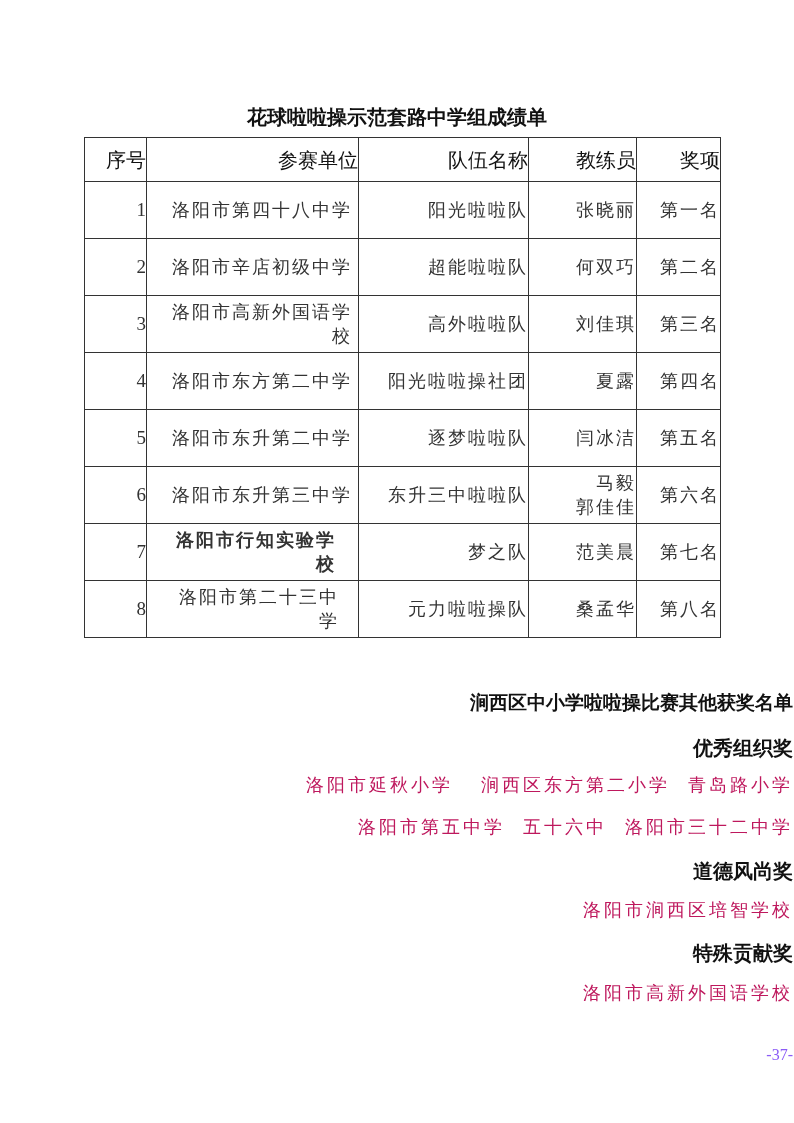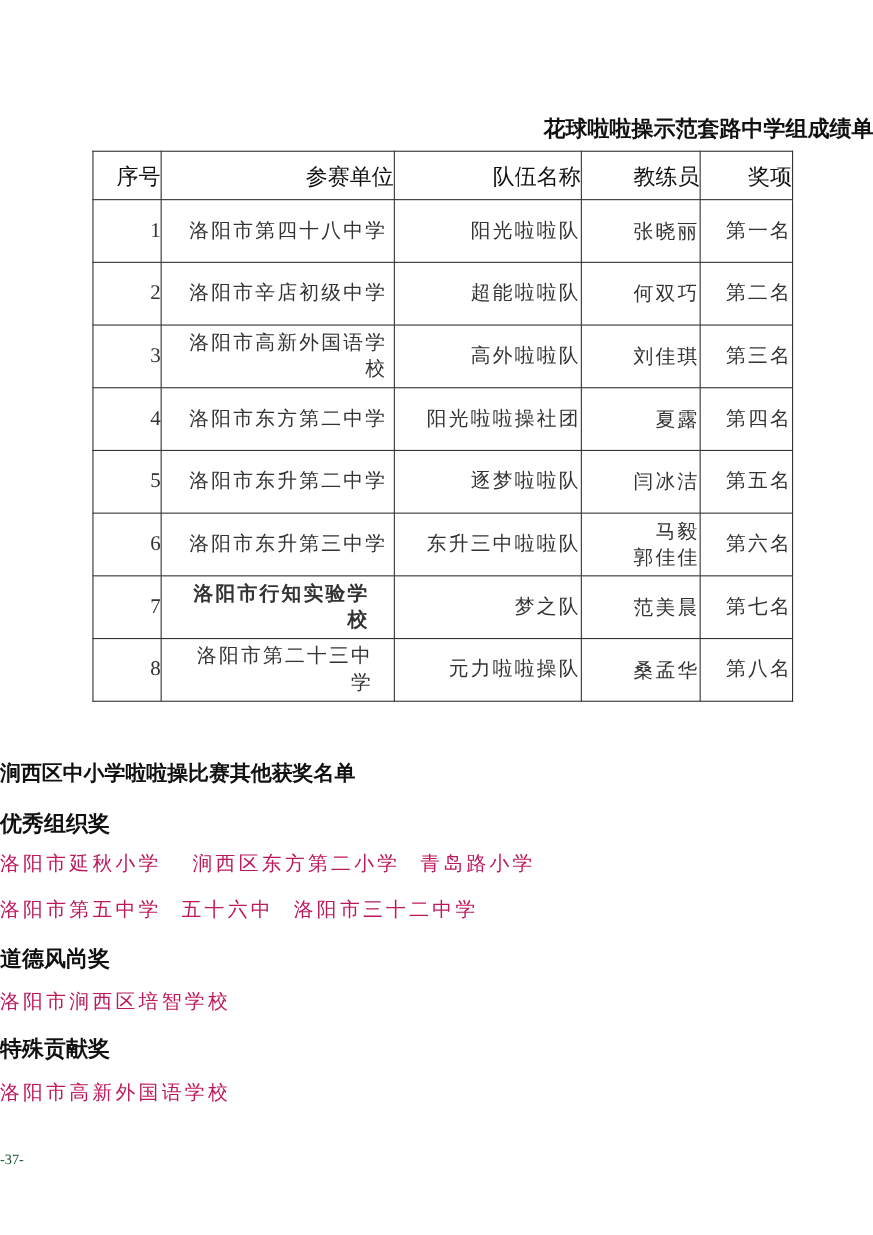--- a/index.html
+++ b/index.html
@@ -2,43 +2,43 @@
 <html><head>
 <meta charset="utf-8">
 <style>
   html, body { margin: 0; padding: 0; background: #ffffff; }
   body {
     width: 794px; height: 1123px; position: relative; overflow: hidden;
     font-family: "DejaVu Serif", "Liberation Serif", serif; color: #222;
   }
   .title {
     position: absolute; left: 0; width: 794px; top: 104px;
-    text-align: right; font-size: 20px; font-weight: bold;
+    text-align: center; font-size: 20px; font-weight: bold;
     font-family: "DejaVu Sans", sans-serif; color: #111;
   }
   table.results {
     position: absolute; left: 84px; top: 137px; width: 636px;
     border-collapse: collapse; table-layout: fixed;
   }
   table.results th, table.results td {
     border: 1.5px solid #333; text-align: right; vertical-align: middle;
     padding: 0; font-size: 18px; font-weight: normal; line-height: 24px;
     color: #333;
   }
   table.results th { height: 43px; font-size: 20px; color: #111; font-family: "DejaVu Sans", sans-serif; }
   table.results td { height: 56px; letter-spacing: 2px; }
   table.results td.num { letter-spacing: 0; font-family: "Liberation Serif", serif; font-size: 19px; }
   .section {
-    position: absolute; left: 0; width: 793px; text-align: left;
+    position: absolute; left: 0; width: 793px; text-align: right;
   }
   .h-main { font-size: 19px; font-weight: bold; font-family: "DejaVu Sans", sans-serif; color: #111; }
   .h-sub { font-size: 20px; font-weight: bold; font-family: "DejaVu Sans", sans-serif; color: #111; }
   .line { font-size: 18px; letter-spacing: 3px; color: #be185d; }
   .line span.gap { display: inline-block; width: 28px; }
-  .page-num { font-size: 13px; color: #14532d; font-family: "Liberation Serif", serif; }
+  .page-num { font-size: 16px; color: #8b5cf6; font-family: "Liberation Serif", serif; }
   .coach-multi { display: block; font-family: Liberation Serif, serif; }
 </style>
 </head>
 <body>
 
 <div class="title">花球啦啦操示范套路中学组成绩单</div>
 
 <table class="results">
   <colgroup>
     <col style="width:62px">

